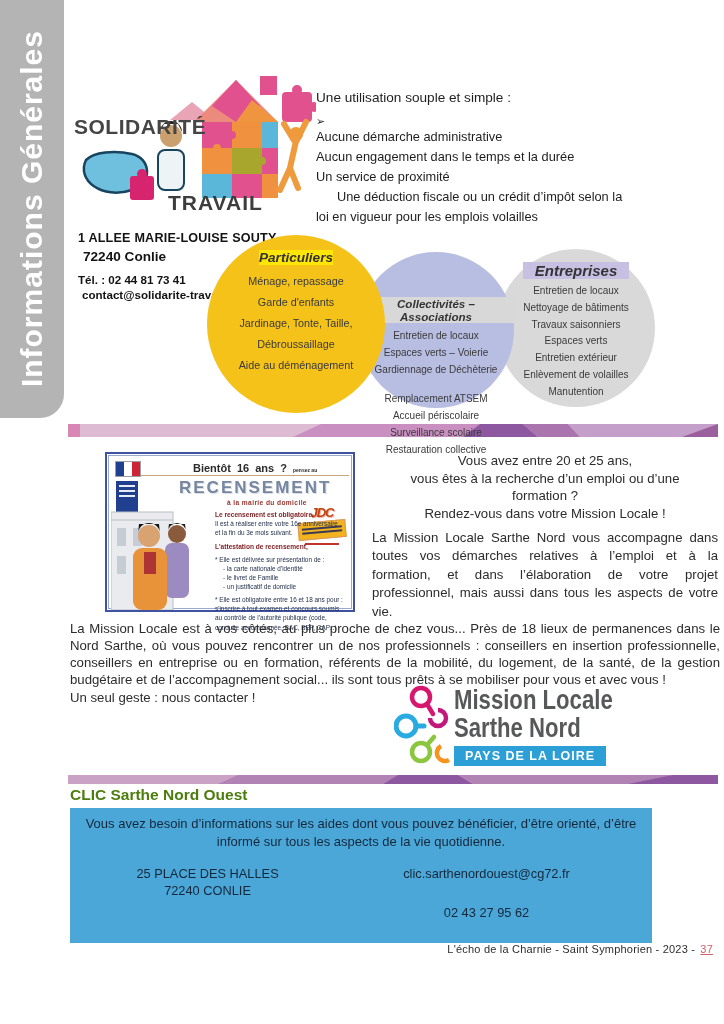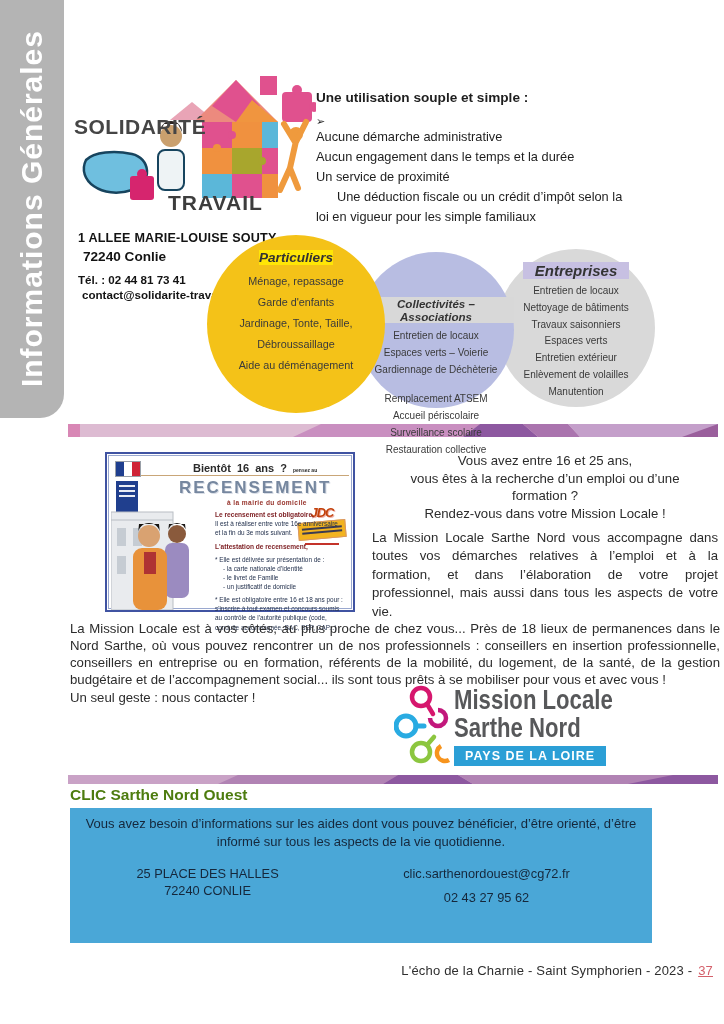--- a/index.html
+++ b/index.html
@@ -19,21 +19,21 @@
 
   
   .address { position:absolute; left:78px; top:231px; color:#131313; }
   .addr1 { font-weight:bold; font-size:12.6px; letter-spacing:.2px; }
   .addr2 { font-weight:bold; font-size:13.6px; margin:4px 0 0 5px; }
   .addr-tel { font-weight:bold; font-size:11.6px; margin-top:9px; }
   .addr-mail { font-weight:bold; font-size:11.6px; margin:2px 0 0 4px; }
 
   
   .usage { position:absolute; left:316px; top:90px; width:400px; color:#1e1e1e; }
-  .usage-title { font-weight:bold; font-size:13.6px; margin-bottom:10px; }
+  .usage-title { font-weight:normal; font-size:13.6px; margin-bottom:10px; }
   .usage-bullet { font-size:11px; line-height:1.1; }
   .usage-line { font-size:12.8px; line-height:1.56; }
   .usage-line.indent { padding-left:21px; }
 
   
   .circle { position:absolute; border-radius:50%; text-align:center; }
   .circle.yellow { left:207px; top:235px; width:178px; height:178px; background:var(--circle-yellow,#f4c218); z-index:3; padding-top:13px; }
   .circle.lavender { left:358px; top:252px; width:156px; height:156px; background:var(--circle-lavender,#b8bde2); z-index:2; padding-top:17px; }
   .circle.gray { left:497px; top:249px; width:158px; height:158px; background:var(--circle-gray,#d9d9d9); z-index:1; padding-top:13px; }
   .circle-title { display:inline-block; font-style:italic; font-weight:bold; color:#333; }
@@ -93,24 +93,24 @@
   .ml-badge { position:absolute; left:60px; top:62px; background:var(--badge-blue,#2b9fd6); color:#fff;
     font-weight:bold; font-size:12.5px; padding:3px 11px; letter-spacing:1px; white-space:nowrap; }
 
   
   .clic-title { position:absolute; left:70px; top:786px; font-size:15.5px; font-weight:bold; color:#4d7c0f; }
   .clic-box { position:absolute; left:70px; top:808px; width:582px; height:135px; background:var(--clic-blue,#4aa7d7);
     color:#15273b; font-size:13px; text-align:center; padding:7px 12px; line-height:1.42; }
   .clic-cols { display:flex; margin-top:13px; }
   .clic-col-left { width:45%; font-size:12.8px; line-height:1.35; }
   .clic-col-right { width:55%; font-size:12.8px; }
-  .clic-phone { margin-top:6px; }
-
-  
-  .footer { position:absolute; top:963px; right:11px; font-size:13px; color:#2e2e2e; letter-spacing:.2px; }
+  .clic-phone { margin-top:21px; }
+
+  
+  .footer { position:absolute; top:943px; right:11px; font-size:11px; color:#2e2e2e; letter-spacing:.2px; }
   .page-num { color:var(--page-number-red,#d4606b); text-decoration:underline; margin-left:2px; }
 </style>
 </head>
 <body>
 
 <div class="page">
 
   <div class="sidebar">
     <span class="sidebar-label">Informations Générales</span>
   </div>
@@ -168,21 +168,21 @@
     <div class="addr-mail">contact@solidarite-travail.fr</div>
   </div>
 
   <div class="usage">
     <div class="usage-title">Une utilisation souple et simple :</div>
     <div class="usage-bullet">➢</div>
     <div class="usage-line">Aucune démarche administrative</div>
     <div class="usage-line">Aucun engagement dans le temps et la durée</div>
     <div class="usage-line">Un service de proximité</div>
     <div class="usage-line indent">Une déduction fiscale ou un crédit d’impôt selon la</div>
-    <div class="usage-line">loi en vigueur pour les simple familiaux</div>
+    <div class="usage-line">loi en vigueur pour les emplois volailles</div>
   </div>
 
   <div class="circle yellow">
     <span class="circle-title">Particuliers</span>
     <div class="circle-item">Ménage, repassage</div>
     <div class="circle-item">Garde d'enfants</div>
     <div class="circle-item">Jardinage, Tonte, Taille,</div>
     <div class="circle-item">Débroussaillage</div>
     <div class="circle-item">Aide au déménagement</div>
   </div>
@@ -282,21 +282,21 @@
       <div class="pb-ind">- un justificatif de domicile</div>
       <div class="pb-gap"></div>
       <div>* Elle est obligatoire entre 16 et 18 ans pour :</div>
       <div>s'inscrire à tout examen et concours soumis</div>
       <div>au contrôle de l'autorité publique (code,</div>
       <div>conduite accompagnée, BAC, BEP, CAP...)</div>
     </div>
   </div>
 
   <div class="ml-intro">
-    <div>Vous avez entre 16 et 25 ans,</div>
+    <div>Vous avez entre 20 et 25 ans,</div>
     <div>vous êtes à la recherche d’un emploi ou d’une</div>
     <div>formation ?</div>
     <div>Rendez-vous dans votre Mission Locale !</div>
   </div>
   <div class="ml-para1">La Mission Locale Sarthe Nord vous accompagne dans toutes vos démarches relatives à l’emploi et à la formation, et dans l’élaboration de votre projet professionnel, mais aussi dans tous les aspects de votre vie.</div>
 
   <div class="main-para">
     <div>La Mission Locale est à vos côtés, au plus proche de chez vous... Près de 18 lieux de permanences dans le Nord Sarthe, où vous pouvez rencontrer un de nos professionnels : conseillers en insertion professionnelle, conseillers en entreprise ou en formation, référents de la mobilité, du logement, de la santé, de la gestion budgétaire et de l’accompagnement social... ils sont tous prêts à se mobiliser pour vous et avec vous !</div>
     <div class="p3">Un seul geste : nous contacter !</div>
   </div>

